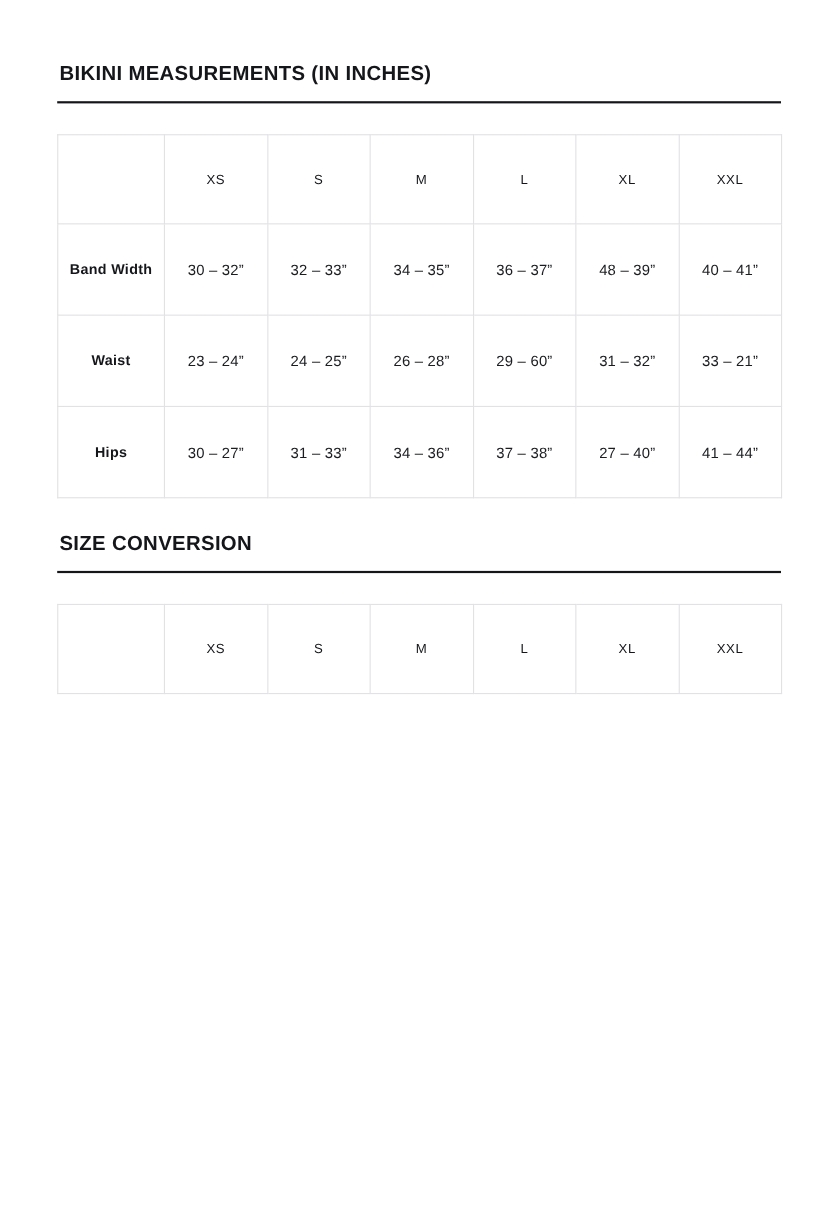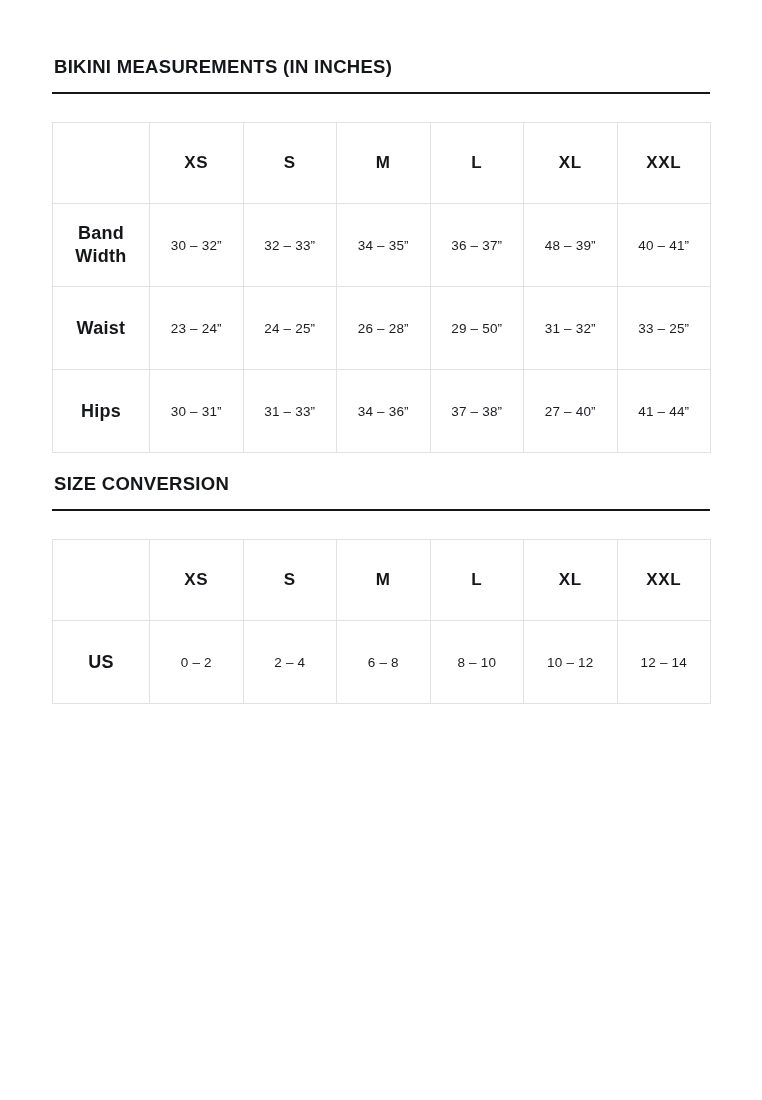--- a/index.html
+++ b/index.html
@@ -53,39 +53,39 @@
     font-weight: 400;
     font-size: 13.5px;
     color: #1b1c20;
     letter-spacing: 0.2px;
     padding: 2px 4px;
   }
   table.size-table col.first-col { width: 97px; }
   table.size-table col.data-col { width: 93.5px; }
 
   table.size-table thead th {
-    font-weight: 700;
-    font-size: 17px;
+    font-weight: 400;
+    font-size: 12px;
     letter-spacing: 0.6px;
     color: #15161a;
     height: 76px;
   }
   table.size-table thead th.corner {
     border-left: 1px solid #e2e2e4;
   }
   table.size-table tbody th.row-head {
     font-weight: 700;
-    font-size: 18px;
+    font-size: 13px;
     letter-spacing: 0.3px;
     color: #15161a;
     line-height: 1.28;
     margin-left: 47px;
   }
   .section-two-title {
-    margin-top: 20px;
+    margin-top: 30px;
   }
 </style>
 </head>
 <body>
 
 <div class="page">
 
   <div class="section">
     <h2 class="section-title">BIKINI MEASUREMENTS (IN INCHES)</h2>
     <div class="title-rule"></div>
@@ -119,27 +119,27 @@
           <td>34 – 35”</td>
           <td>36 – 37”</td>
           <td>48 – 39”</td>
           <td>40 – 41”</td>
         </tr>
         <tr>
           <th class="row-head">Waist</th>
           <td>23 – 24”</td>
           <td>24 – 25”</td>
           <td>26 – 28”</td>
-          <td>29 – 50”</td>
+          <td>29 – 60”</td>
           <td>31 – 32”</td>
-          <td>33 – 25”</td>
+          <td>33 – 21”</td>
         </tr>
         <tr>
           <th class="row-head">Hips</th>
-          <td>30 – 31”</td>
+          <td>30 – 27”</td>
           <td>31 – 33”</td>
           <td>34 – 36”</td>
           <td>37 – 38”</td>
           <td>27 – 40”</td>
           <td>41 – 44”</td>
         </tr>
       </tbody>
     </table>
   </div>
 
@@ -162,26 +162,17 @@
           <th class="corner"></th>
           <th>XS</th>
           <th>S</th>
           <th>M</th>
           <th>L</th>
           <th>XL</th>
           <th>XXL</th>
         </tr>
       </thead>
       <tbody>
-        <tr>
-          <th class="row-head">US</th>
-          <td>0 – 2</td>
-          <td>2 – 4</td>
-          <td>6 – 8</td>
-          <td>8 – 10</td>
-          <td>10 – 12</td>
-          <td>12 – 14</td>
-        </tr>
       </tbody>
     </table>
   </div>
 
 </div>
 
 </body></html>

